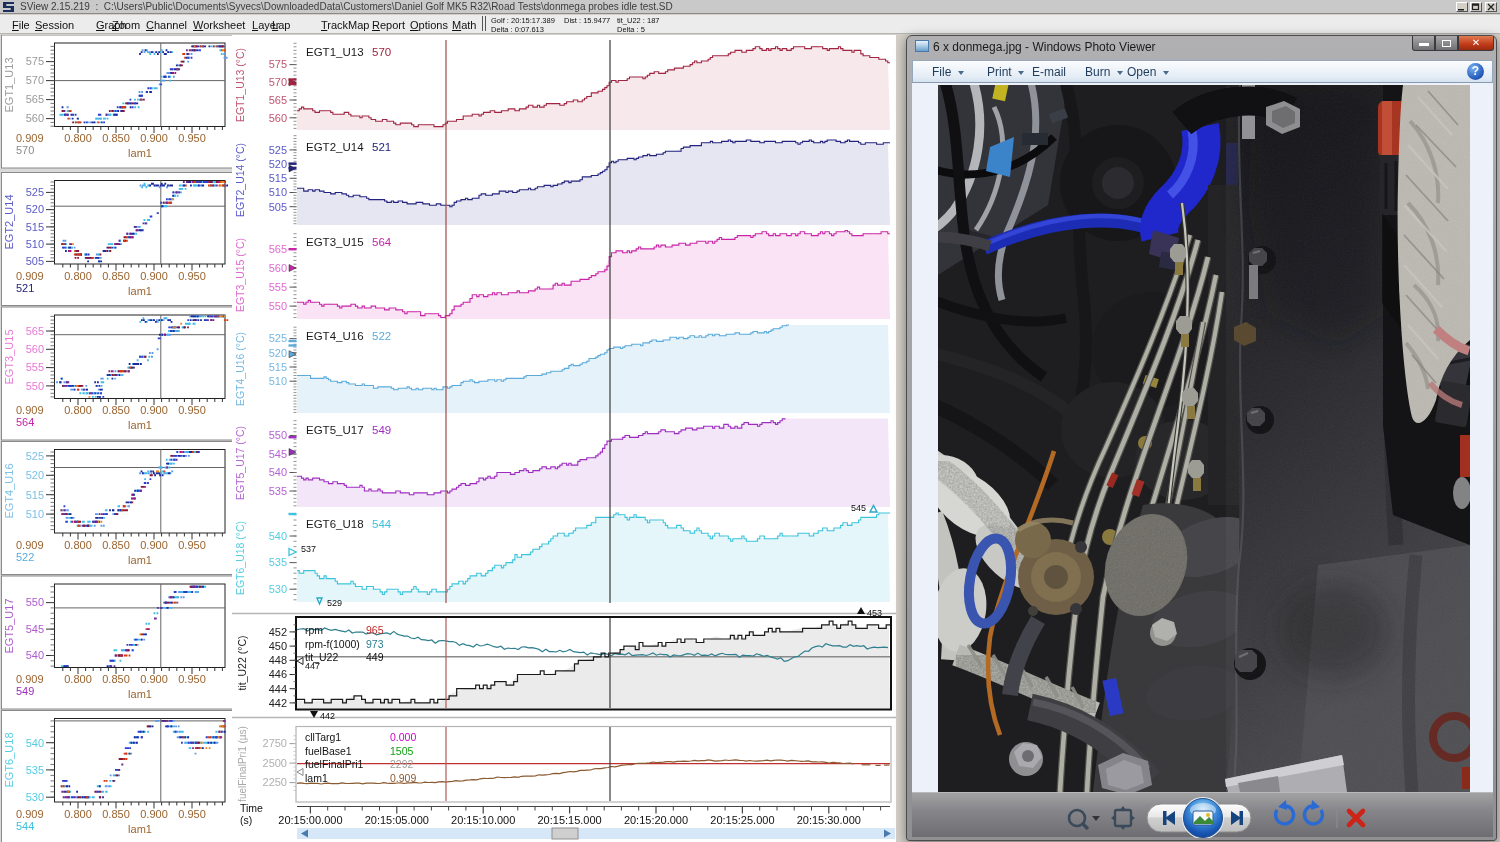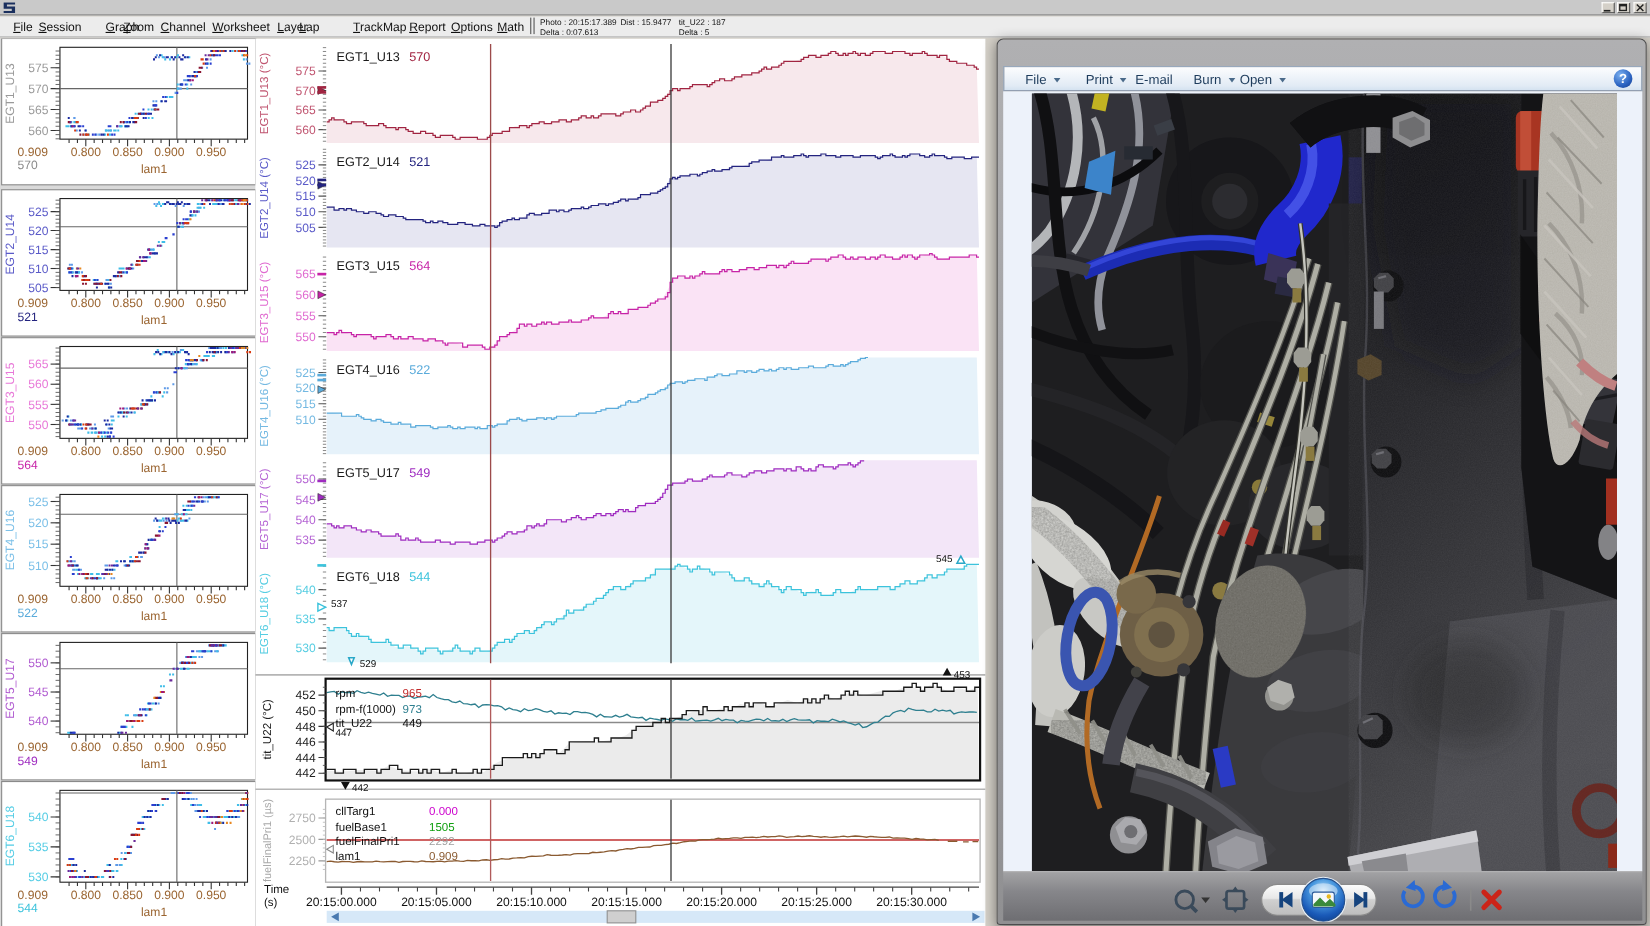--- a/index.html
+++ b/index.html
@@ -31,20 +31,21 @@
 #pv-content { position:absolute; left:5px; top:47px; width:581px; height:709px; background:#edf2fa; }
 #pv-photo { position:absolute; left:26px; top:2px; width:532px; height:707px; }
 #pv-toolbar { position:absolute; left:5px; top:756px; width:581px; height:45px; background:linear-gradient(#a2a2a4,#86868a 40%,#6e6e72); border-top:1px solid #b8b8ba; }
 #leftcol-bg { position:absolute; left:0; top:35px; width:232px; height:807px; background:#d9d9d9; }
 svg text { font-family:"Liberation Sans", sans-serif; }
 </style></head>
 <body>
 <div id="app">
   <div id="titlebar">
       <span class="logo"></span>
+      <span class="t">SView 2.15.219&nbsp;&nbsp;:&nbsp;&nbsp;C:\Users\Public\Documents\Syvecs\DownloadedData\Customers\Daniel Golf MK5 R32\Road Tests\donmega probes idle test.SD</span>
     <span class="winbtn" style="right:32px">
         <svg width="10" height="8">
           <rect x="1" y="6" width="6" height="1.5" fill="#222"></rect>
         </svg>
       </span>
       <span class="winbtn" style="right:18px">
         <svg width="10" height="8">
           <rect x="1.5" y="1" width="6" height="5.5" fill="none" stroke="#222" stroke-width="1.2"></rect>
           <rect x="1.5" y="1" width="6" height="1.8" fill="#222"></rect>
         </svg>
@@ -64,21 +65,21 @@
       <span class="menu" style="left:193px"><u>W</u>orksheet</span>
       <span class="menu" style="left:252px"><u>L</u>ayer</span>
       <span class="menu" style="left:272px"><u>L</u>ap</span>
       <span class="menu" style="left:321px"><u>T</u>rackMap</span>
       <span class="menu" style="left:372px"><u>R</u>eport</span>
       <span class="menu" style="left:410px"><u>O</u>ptions</span>
       <span class="menu" style="left:452px"><u>M</u>ath</span>
     </div>
   <div id="infobox">
       <span class="bars"></span>
-    <div style="position:absolute;left:9px;top:1px">Photo : 20:15:17.389</div>
+    <div style="position:absolute;left:9px;top:1px">Golf : 20:15:17.389</div>
     <div style="position:absolute;left:82px;top:1px">Dist : 15.9477</div>
     <div style="position:absolute;left:135px;top:1px">tit_U22 : 187</div>
     <div style="position:absolute;left:9px;top:10px">Delta : 0:07.613</div>
     <div style="position:absolute;left:135px;top:10px">Delta : 5</div>
   </div>
   <div id="leftcol-bg"></div>
   <svg width="235" height="807" viewBox="0 35 235 807" style="position:absolute;left:0;top:35px" xmlns="http://www.w3.org/2000/svg">
       <rect x="0" y="35" width="235" height="807" fill="#d9d9d9"></rect>
       <rect x="1.5" y="35.0" width="231" height="133.0" fill="#fff" stroke="#8a8a8a" stroke-width="1"></rect>
       <rect x="54.5" y="43.0" width="170.5" height="83.5" fill="#fff" stroke="#222" stroke-width="1"></rect>
@@ -888,20 +889,25 @@
       <path d="M884,829.5 l7,4 l-7,4 Z" fill="#4a7ab0"></path>
       <rect x="552" y="828" width="26" height="11" fill="#cfcfcf" stroke="#909090" stroke-width="1"></rect>
       <line x1="446.0" y1="40" x2="446.0" y2="603" stroke="#9c4a4a" stroke-width="1.2"></line>
       <line x1="610.0" y1="40" x2="610.0" y2="603" stroke="#3a3a3a" stroke-width="1.2"></line>
       <line x1="446.0" y1="618" x2="446.0" y2="708" stroke="#b05a5a" stroke-width="1.2"></line>
       <line x1="610.0" y1="618" x2="610.0" y2="708" stroke="#3a3a3a" stroke-width="1.2"></line>
       <line x1="446.0" y1="727" x2="446.0" y2="801" stroke="#b05a5a" stroke-width="1.2"></line>
       <line x1="610.0" y1="727" x2="610.0" y2="801" stroke="#3a3a3a" stroke-width="1.2"></line>
     </svg>
   <div id="pv">
+      <div id="pv-title">
+        <span id="pv-icon"></span>
+        <span id="pv-text">6 x donmega.jpg - Windows Photo Viewer</span>
+        <span id="pv-btns"><span class="pvb min"><i></i></span><span class="pvb max"><b></b></span><span class="pvb close">✕</span></span>
+      </div>
       <div id="pv-menu">
         <span class="mi" style="left:19px">File <i class="car"></i></span>
         <span class="mi" style="left:74px">Print <i class="car"></i></span>
         <span class="mi" style="left:119px">E-mail</span>
         <span class="mi" style="left:172px">Burn <i class="car"></i></span>
         <span class="mi" style="left:214px">Open <i class="car"></i></span>
         <span id="pv-help">?</span>
       </div>
       <div id="pv-content">
         <div id="pv-photo"><svg width="532" height="707" viewBox="0 0 532 707" xmlns="http://www.w3.org/2000/svg">

